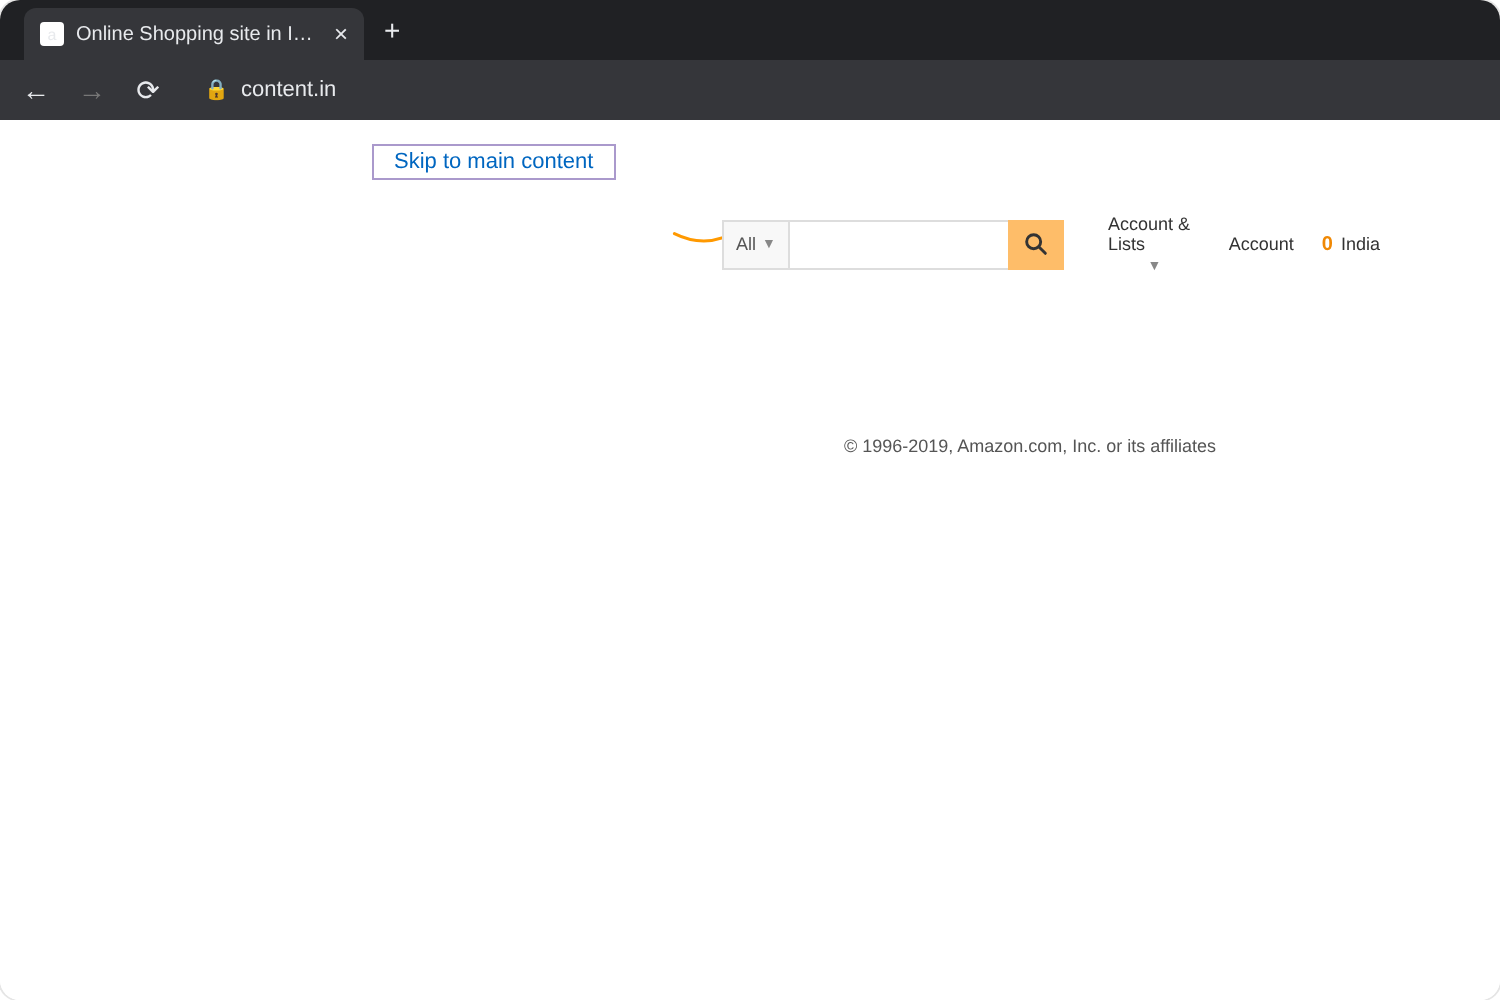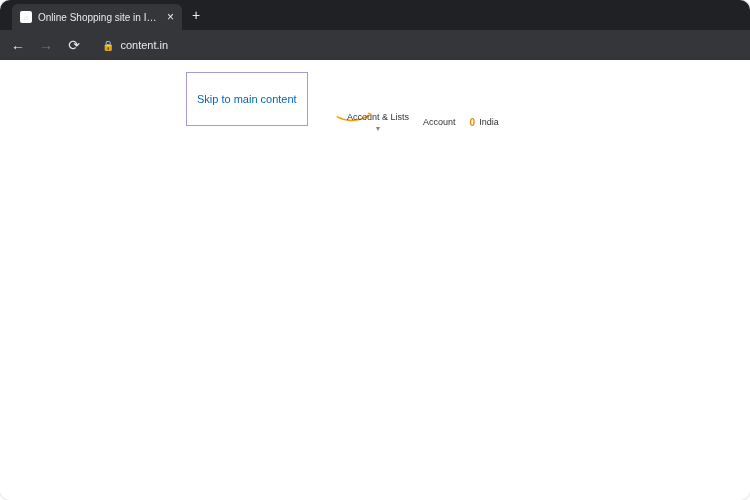--- a/index.html
+++ b/index.html
@@ -10,21 +10,21 @@
     .tab .title { flex: 1; white-space: nowrap; overflow: hidden; text-overflow: ellipsis; }
     .tab .close { color: #e8eaed; font-size: 12px; cursor: pointer; }
     .new-tab { color: #e8eaed; font-size: 14px; padding: 0 10px; cursor: pointer; align-self: center; }
     .chrome-toolbar { background: #35363a; height: 30px; display: flex; align-items: center; padding: 0 10px; gap: 12px; }
     .nav-btn { color: #e8eaed; font-size: 14px; cursor: pointer; width: 16px; text-align: center; }
     .nav-btn.dim { color: #777; }
     .url-bar { flex: 0 0 auto; display: flex; align-items: center; gap: 6px; margin-left: 8px; }
     .lock { color: #e8eaed; font-size: 10px; }
     .url-text { color: #e8eaed; font-size: 11px; }
     .page { background: #fff; height: 440px; position: relative; }
-    .skip-link { position: absolute; top: 12px; left: 186px; border: 1px solid #a9c; color: #0066c0; padding: 20px 10px; font-size: 11px; background: #fff; cursor: pointer; }
+    .skip-link { position: absolute; top: 12px; left: 186px; border: 1px solid #a9c; color: #0066c0; padding: 2px 10px; font-size: 11px; background: #fff; cursor: pointer; }
     .header-row { position: absolute; top: 48px; left: 335px; right: 60px; display: flex; align-items: center; gap: 10px; height: 28px; }
     .logo { position: absolute; top: 50px; left: 336px; }
     .logo svg { width: 36px; height: 16px; }
     .search-wrap { display: flex; align-items: center; margin-left: 26px; height: 25px; }
     .cat-select { height: 25px; border: 1px solid #ddd; border-right: none; background: #f8f8f8; font-size: 9px; padding: 0 6px; color: #555; display: flex; align-items: center; gap: 3px; cursor: pointer; }
     .search-input { height: 25px; width: 110px; border: 1px solid #ddd; border-right: none; font-size: 10px; padding: 0 6px; }
     .search-btn { height: 25px; width: 28px; background: #febd69; border: none; display: flex; align-items: center; justify-content: center; cursor: pointer; }
     .search-btn svg { width: 14px; height: 14px; }
     .nav-links { display: flex; align-items: center; gap: 14px; margin-left: 12px; font-size: 9px; color: #333; }
     .nav-item { cursor: pointer; display: flex; align-items: center; gap: 3px; flex-direction: column; }
@@ -59,29 +59,43 @@
   <a class="skip-link">Skip to main content</a>
 
   <div class="logo">
     <svg viewBox="0 0 60 20">
         <path d="M2 8 Q 30 22 58 4" stroke="#ff9900" stroke-width="2.5" fill="none" stroke-linecap="round"></path>
         <path d="M54 2 L58 4 L54 7" stroke="#ff9900" stroke-width="2" fill="none" stroke-linecap="round"></path>
       </svg>
   </div>
 
   <div class="header-row">
+    <div class="search-wrap">
+      <div class="cat-select">
+        <span>All</span>
+        <span class="caret">▼</span>
+      </div>
+      <input class="search-input" type="text" placeholder="" style="">
+      <button class="search-btn">
+        <svg viewBox="0 0 24 24">
+            <circle cx="10" cy="10" r="6" stroke="#333" stroke-width="2.5" fill="none"></circle>
+            <line x1="15" y1="15" x2="20" y2="20" stroke="#333" stroke-width="2.5" stroke-linecap="round"></line>
+          </svg>
+      </button>
+    </div>
 
     <div class="nav-links">
       <div class="nav-item">
         <span>Account &amp; Lists</span>
         <span class="caret">▼</span>
       </div>
       <div class="nav-item">
         <span>Account</span>
       </div>
       <div class="cart-wrap">
         <span class="cart-count">0</span>
         <span>India</span>
       </div>
     </div>
   </div>
 
+  <div class="footer-txt">© 1996-2019, Amazon.com, Inc. or its affiliates</div>
 </div>
 
 </body></html>

